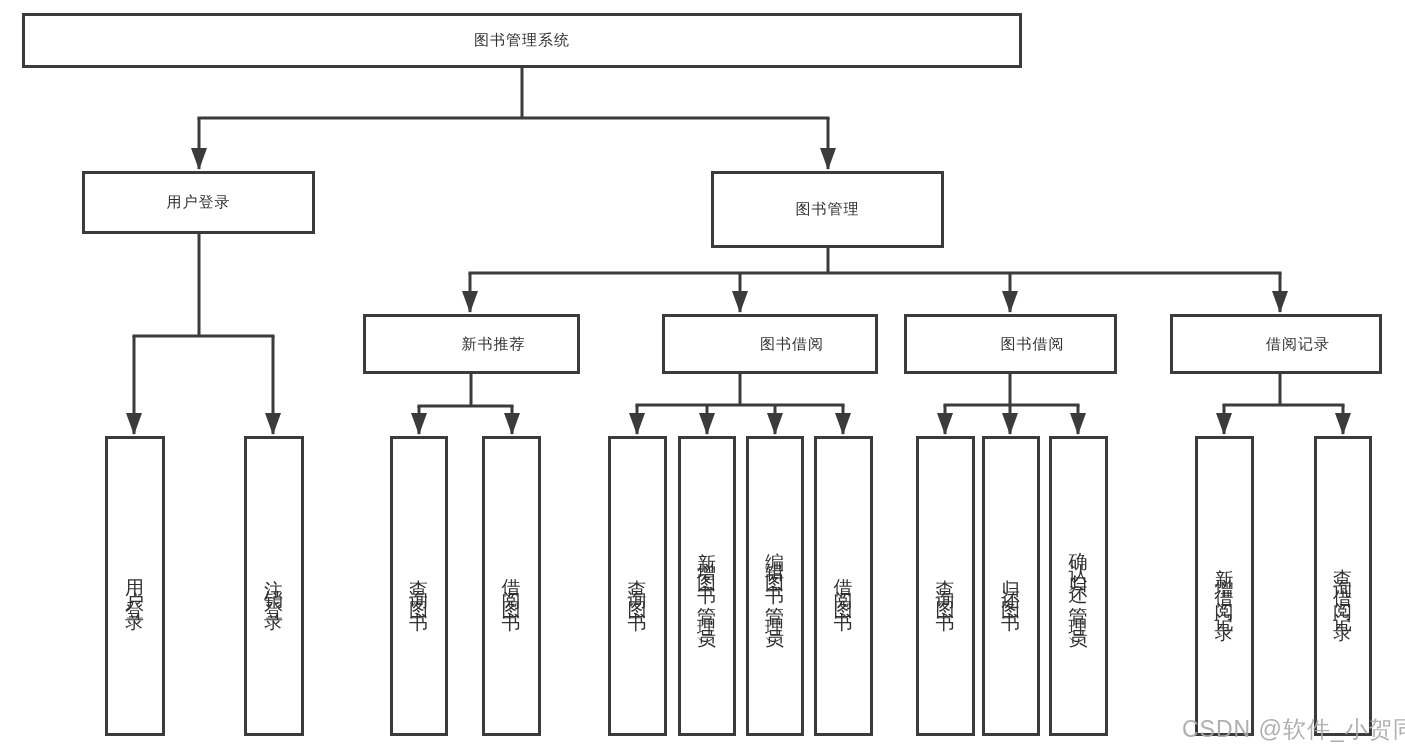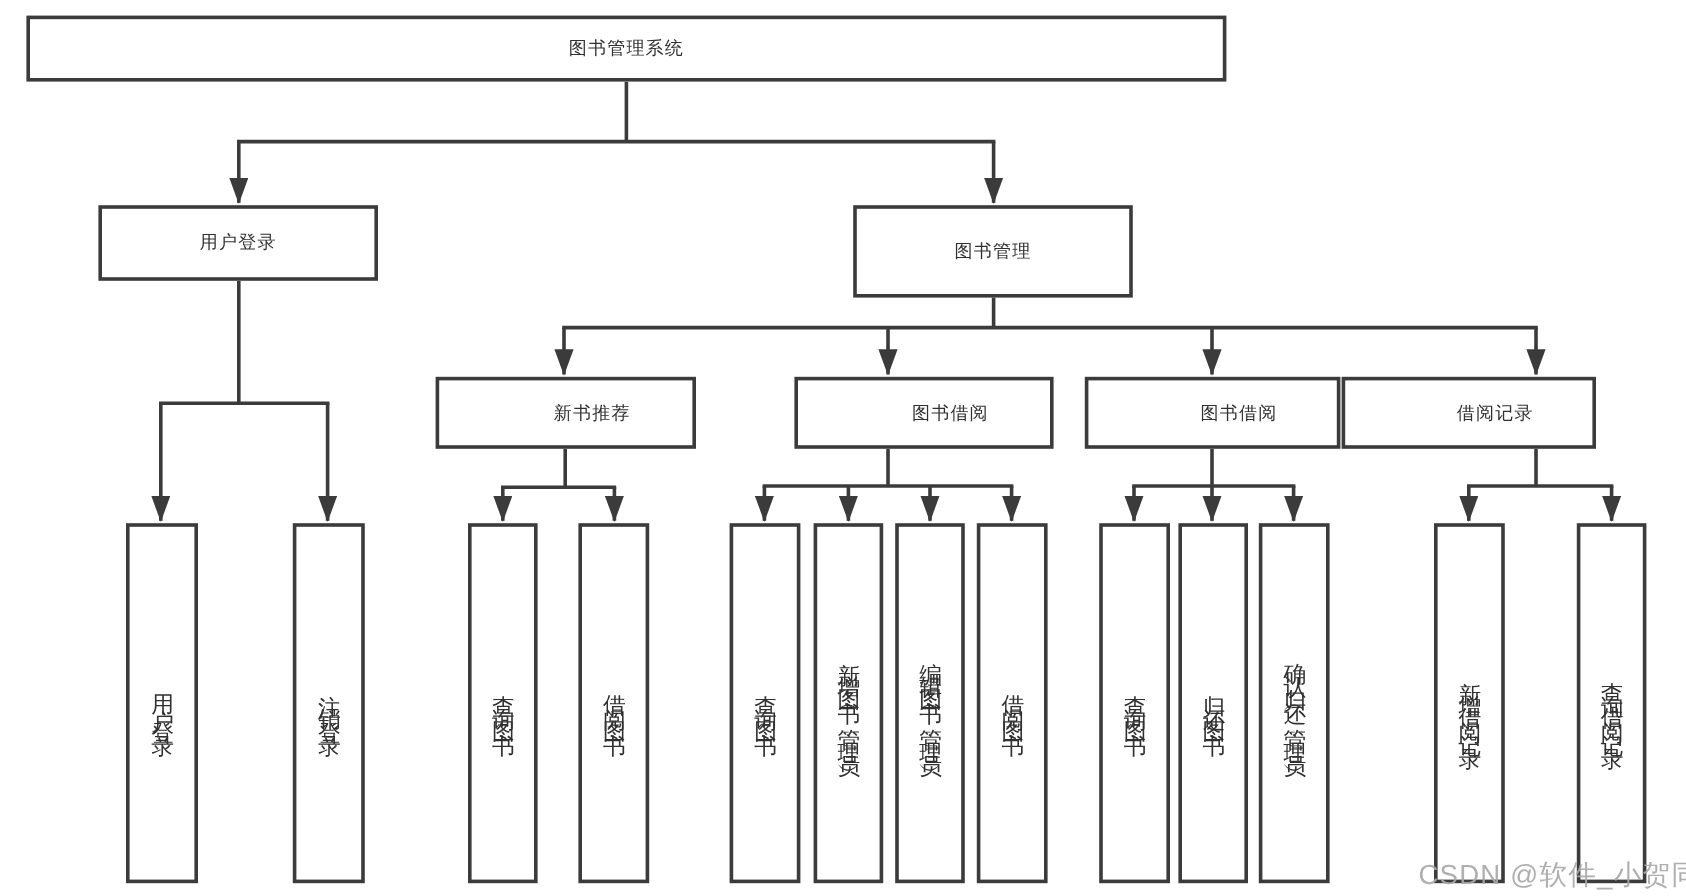--- a/index.html
+++ b/index.html
@@ -21,21 +21,21 @@
   
   .b-root{left:22px;top:13px;width:1000px;height:55px;}
   
   .l2a{left:82px;top:171px;width:233px;height:63px;}
   .l2b{left:711px;top:171px;width:233px;height:77px;}
   
   .l3{top:314px;height:60px;}
   .l3a{left:363px;width:217px;}
   .l3b{left:662px;width:216px;}
   .l3c{left:904px;width:213px;}
-  .l3d{left:1118px;width:212px;}
+  .l3d{left:1170px;width:212px;}
   
   .lf1{left:105px;width:60px;}
   .lf2{left:244px;width:60px;}
   .lf3{left:390px;width:58px;}
   .lf4{left:482px;width:59px;}
   .lf5{left:608px;width:59px;}
   .lf6{left:678px;width:58px;}
   .lf7{left:746px;width:58px;}
   .lf8{left:814px;width:59px;}
   .lf9{left:916px;width:59px;}

